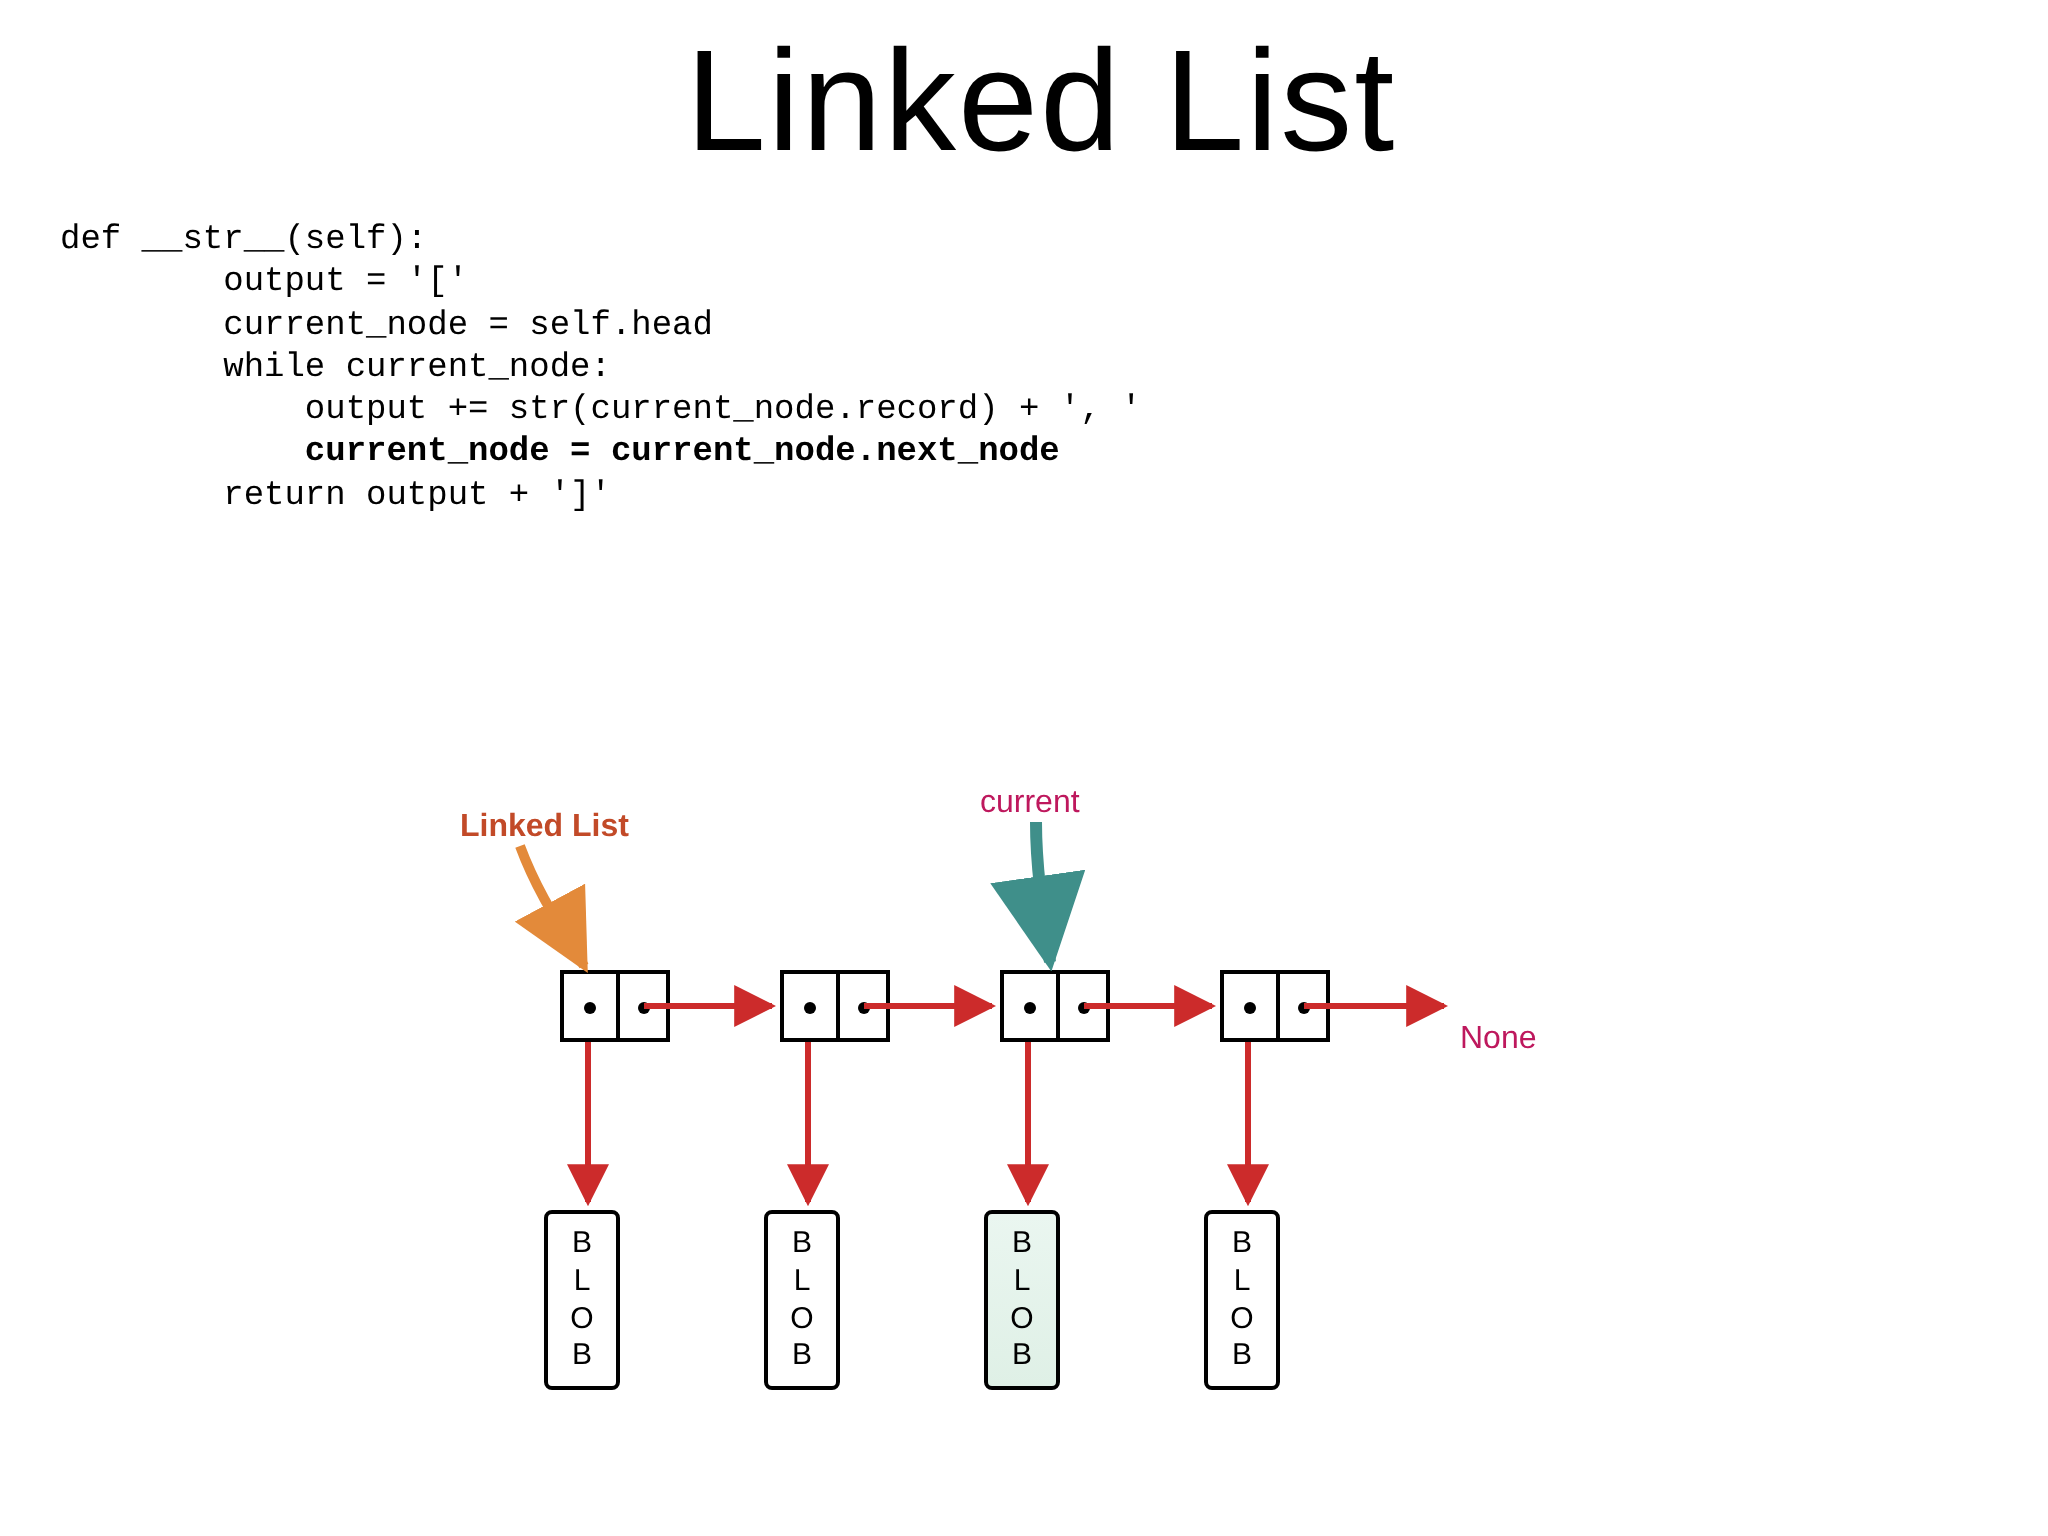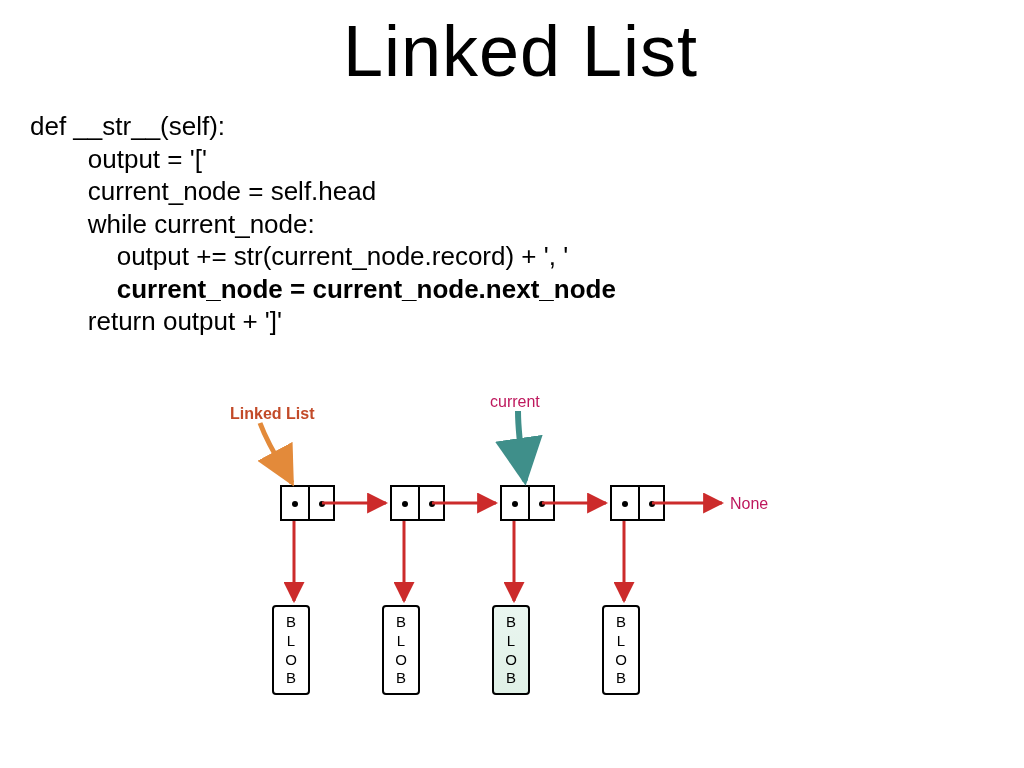--- a/index.html
+++ b/index.html
@@ -20,22 +20,22 @@
     position: relative;
   }
   h1.title {
     text-align: center;
     font-size: 72px;
     font-weight: 400;
     margin: 0 0 18px 0;
     letter-spacing: 1px;
   }
   pre.code {
-    font-family: Liberation Sans, sans-serif;
-    font-size: 26px;
+    font-family: Liberation Mono, monospace;
+    font-size: 17px;
     line-height: 1.25;
     margin: 0;
     white-space: pre;
   }
   pre.code .bold {
     font-weight: 700;
   }
 
   
   .diagram {
@@ -56,21 +56,21 @@
     font-weight: 700;
     left: -20px;
     top: 10px;
   }
   .dlabel.current {
     left: 240px;
     top: -2px;
   }
   .dlabel.none {
     left: 480px;
-    top: 100px;
+    top: 116px;
   }
 
   
   .node {
     position: absolute;
     width: 55px;
     height: 36px;
     border: 2px solid #000;
     background: #fff;
     top: 90px;

